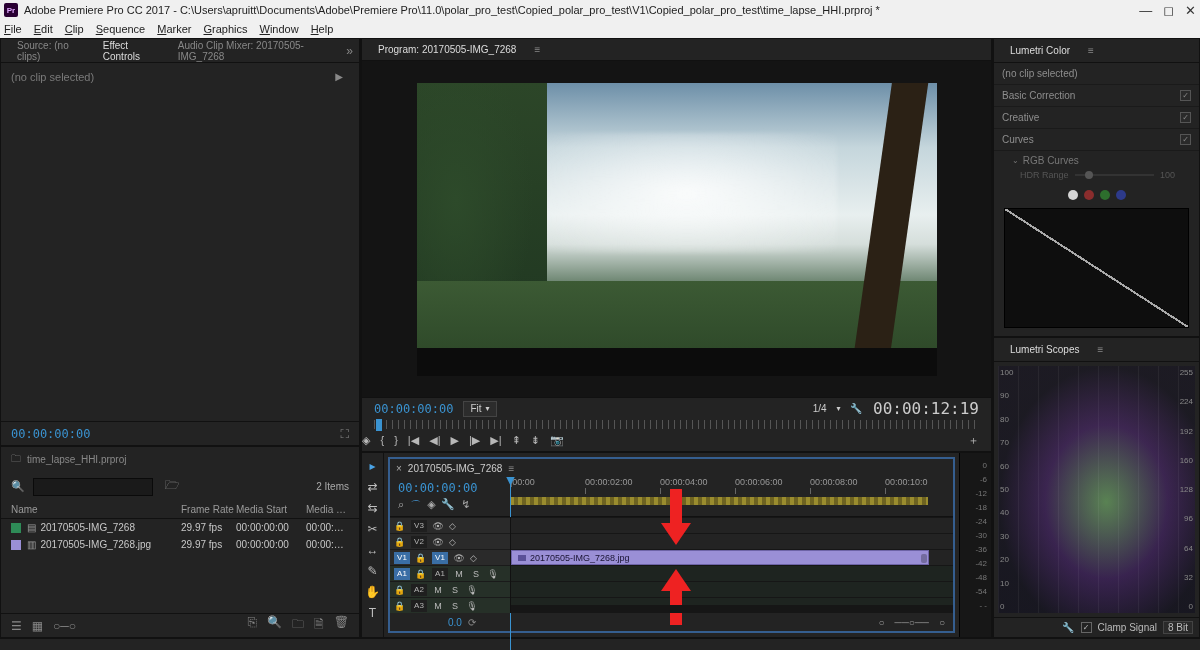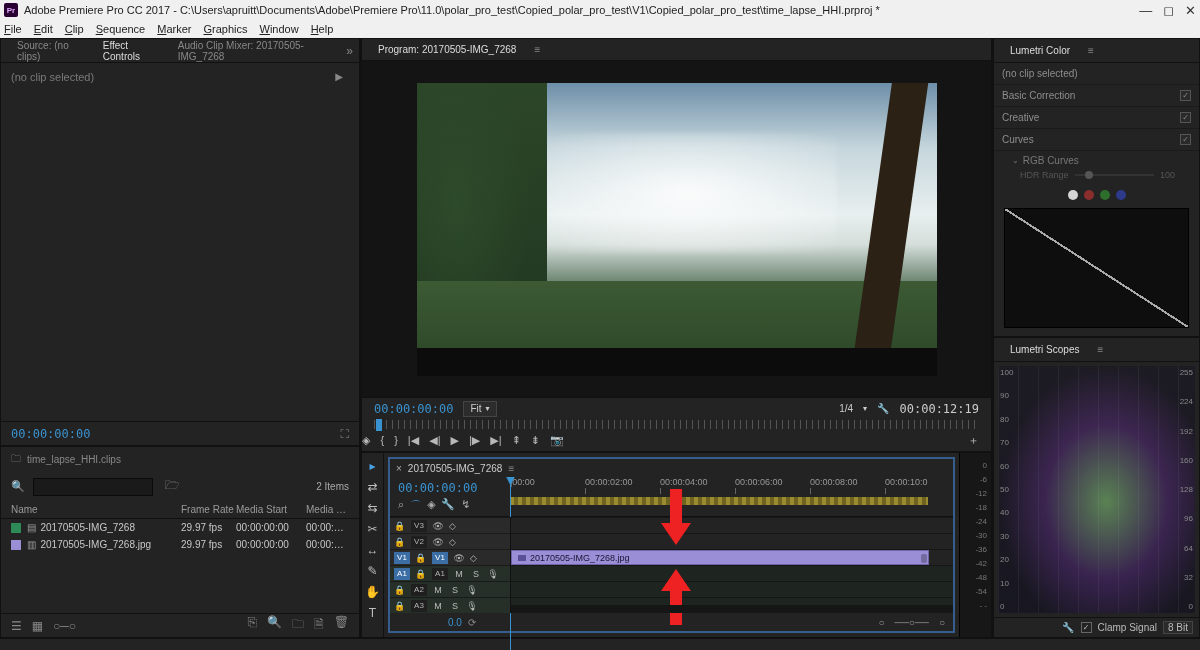--- a/index.html
+++ b/index.html
@@ -69,21 +69,21 @@
 .trunk { position:absolute; right:30px; top:-10px; width:36px; height:320px; background:#2b2115; transform: rotate(8deg);}
 .foliage-left{ position:absolute; left:0; top:0; width:130px; height:293px; background: radial-gradient(ellipse at 30% 40%, #2d4a2a, transparent 60%), linear-gradient(#2c4628,#1e3520);}
 .foliage-bottom{ position:absolute; left:0; right:0; bottom:0; height:95px; background: linear-gradient(180deg, #3c5a34 0%, #2a4426 100%);}
 .road { position:absolute; left:0; right:0; bottom:0; height:28px; background:#0c0c0c;}
 .prog-controls { height: 54px; display:flex; flex-direction:column; border-top:1px solid #111; }
 .prog-time { height:22px; display:flex; align-items:center; padding:0 12px; gap:10px; }
 .prog-time .tc { color:#3a93d1; font-family:Consolas, monospace; font-size:12px; }
 .prog-time .fit { background:#2c2c2c; border:1px solid #444; height:16px; padding:0 6px; font-size:10px; color:#ccc; display:flex; align-items:center; gap:4px;}
 .prog-time .fit .dd { font-size:8px;}
 .prog-time .right { margin-left:auto; display:flex; align-items:center; gap:10px; color:#ccc; font-size:10px;}
-.prog-time .dur { font-family:Consolas, monospace; font-size:12px;}
+.prog-time .dur { font-family:Consolas, monospace; font-size:16px;}
 .prog-ruler { height:10px; background: repeating-linear-gradient(90deg, #555 0 1px, transparent 1px 6px); margin:0 12px; position:relative;}
 .prog-ruler::before{ content:""; position:absolute; left:2px; top:-1px; width:6px; height:12px; background:#3a93d1;}
 .prog-buttons { height:22px; display:flex; align-items:center; justify-content:center; gap:10px; color:#b8b8b8; font-size:11px; padding-right:12px;}
 .prog-buttons span { cursor:default; }
 .prog-buttons .plus { margin-left:auto; }
 
 
 .timeline { flex:1; display:flex; flex-direction:column; border-top:1px solid #111; }
 .tl-body { flex:1; display:flex; }
 .tl-tools { width:22px; background:#232323; display:flex; flex-direction:column; align-items:center; padding-top:6px; gap:7px; color:#bfbfbf; font-size:12px; border-right:1px solid #111;}
@@ -200,21 +200,21 @@
       </div>
       <div class="tcbar">
         <span class="tc">00:00:00:00</span>
         <span class="fullicon">⛶</span>
       </div>
     </div>
 
     <div class="panel project">
       <div class="proj-sub">
         <span class="foldericon">🗀</span>
-        <span>time_lapse_HHI.clips</span>
+        <span>time_lapse_HHI.prproj</span>
       </div>
       <div class="proj-search">
         <span class="mag">🔍</span>
         <input placeholder="" style="">
         <span class="filter">🗁</span>
         <span class="count">2 Items</span>
       </div>
       <div class="proj-head">
         <span class="c1">Name</span>
         <span class="c2">Frame Rate</span>

